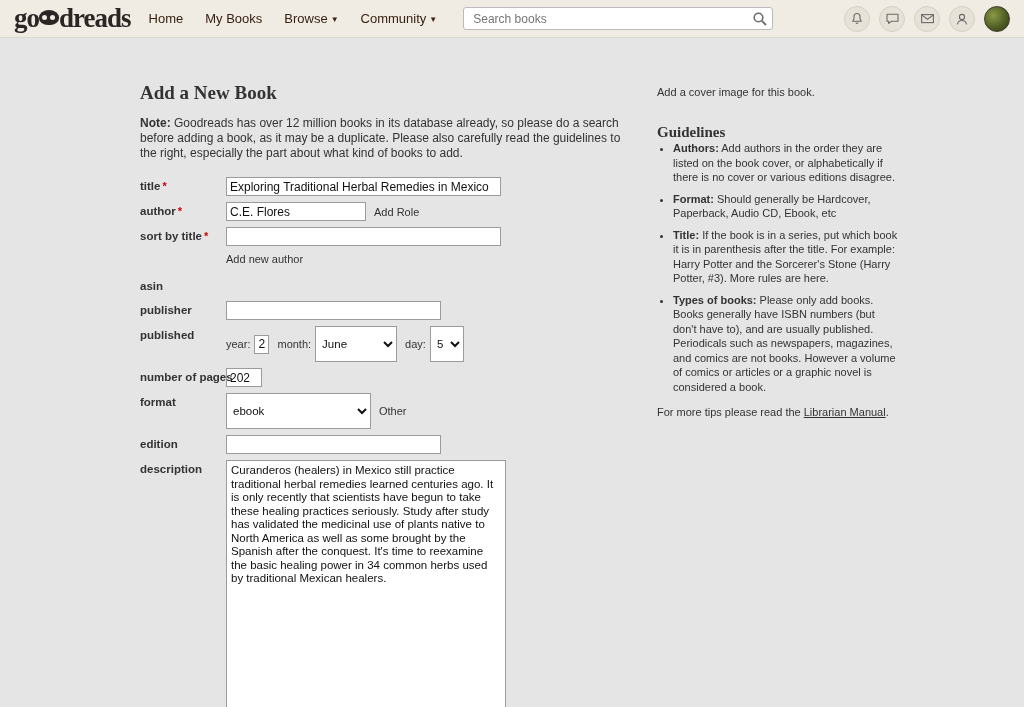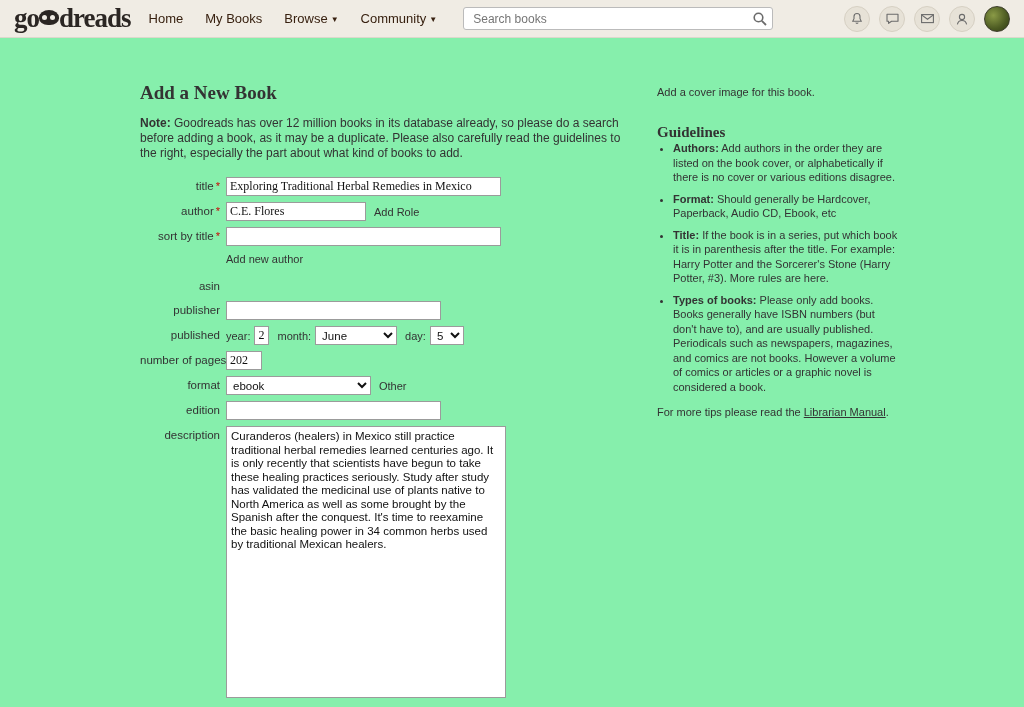--- a/index.html
+++ b/index.html
@@ -114,21 +114,21 @@
     background: radial-gradient(circle at 35% 35%, #8a9a46 0%, #4c5a22 60%, #2f3a12 100%);
     border: 1px solid #3c3c2a;
     cursor: pointer;
   }
 
   
   .page {
     position: relative;
     width: 1024px;
     height: 669px;
-    background: #86efac;
+    background: #e5e5e5;
   }
 
   .main-col {
     position: absolute;
     left: 140px;
     top: 44px;
     width: 500px;
   }
   h1.page-title {
     font-family: "Liberation Serif", serif;
@@ -148,40 +148,40 @@
   
   .form { position: relative; }
   .row {
     display: flex;
     align-items: flex-start;
     margin-bottom: 6px;
     min-height: 18px;
   }
   .lbl {
     width: 86px;
-    text-align: right;
     padding-right: 6px;
     font-size: 11.5px;
     color: #333;
     padding-top: 3px;
     white-space: nowrap;
     position: relative;
+    font-weight: bold;
   }
   .req {
     color: #c00;
     font-size: 11px;
     margin-left: 2px;
   }
   .fields { flex: 1; display: flex; align-items: center; flex-wrap: wrap; }
   input.txt {
     border: 1px solid #9b9b9b;
     height: 19px;
     font-size: 12px;
     padding: 1px 3px;
-    font-family: Liberation Serif, serif;
+    font-family: Liberation Sans, sans-serif;
     color: #111;
     background: #fff;
     outline: none;
   }
   .w-title { width: 275px; }
   .w-sort  { width: 275px; }
   .w-author{ width: 140px; }
   .w-asin  { width: 115px; }
   .w-pub   { width: 215px; }
   .w-year  { width: 15px; }
@@ -198,21 +198,21 @@
   .sublink {
     font-size: 11px;
     color: #333;
     margin: 1px 0 6px 0;
     cursor: pointer;
   }
   .smalllbl { font-size: 11px; color: #333; margin: 0 4px 0 0; }
 
   select.sel {
     border: 1px solid #9b9b9b;
-    height: 19px;
+    height: 36px;
     font-size: 11.5px;
     font-family: "Liberation Sans", sans-serif;
     background: #fff;
     color: #111;
     padding: 0 2px;
     outline: none;
   }
   .sel-month { width: 82px; }
   .sel-day   { width: 34px; }
   .sel-format{ width: 145px; }

